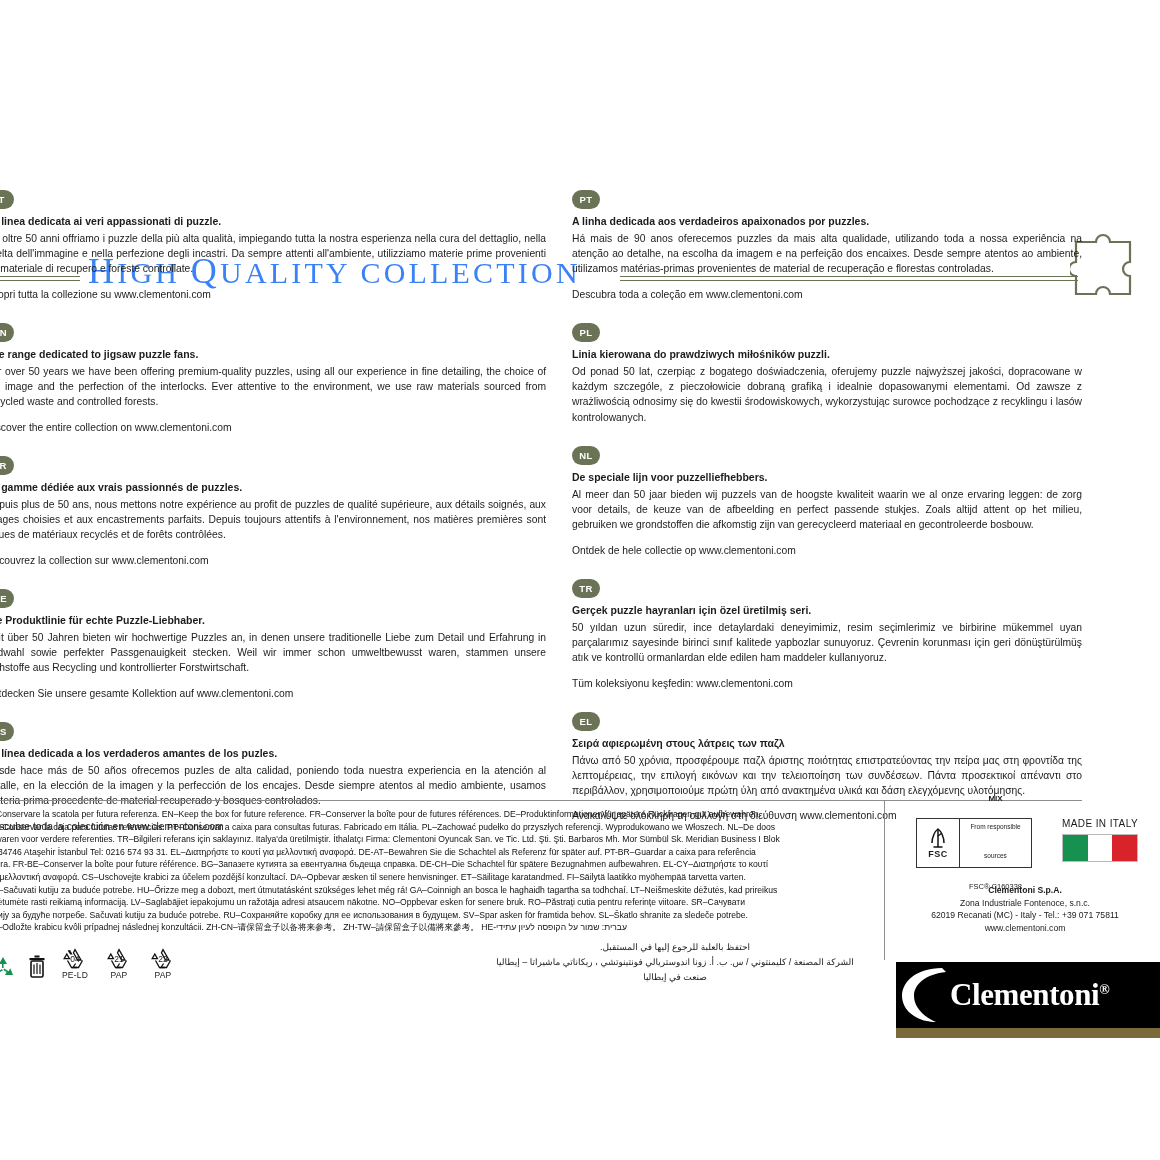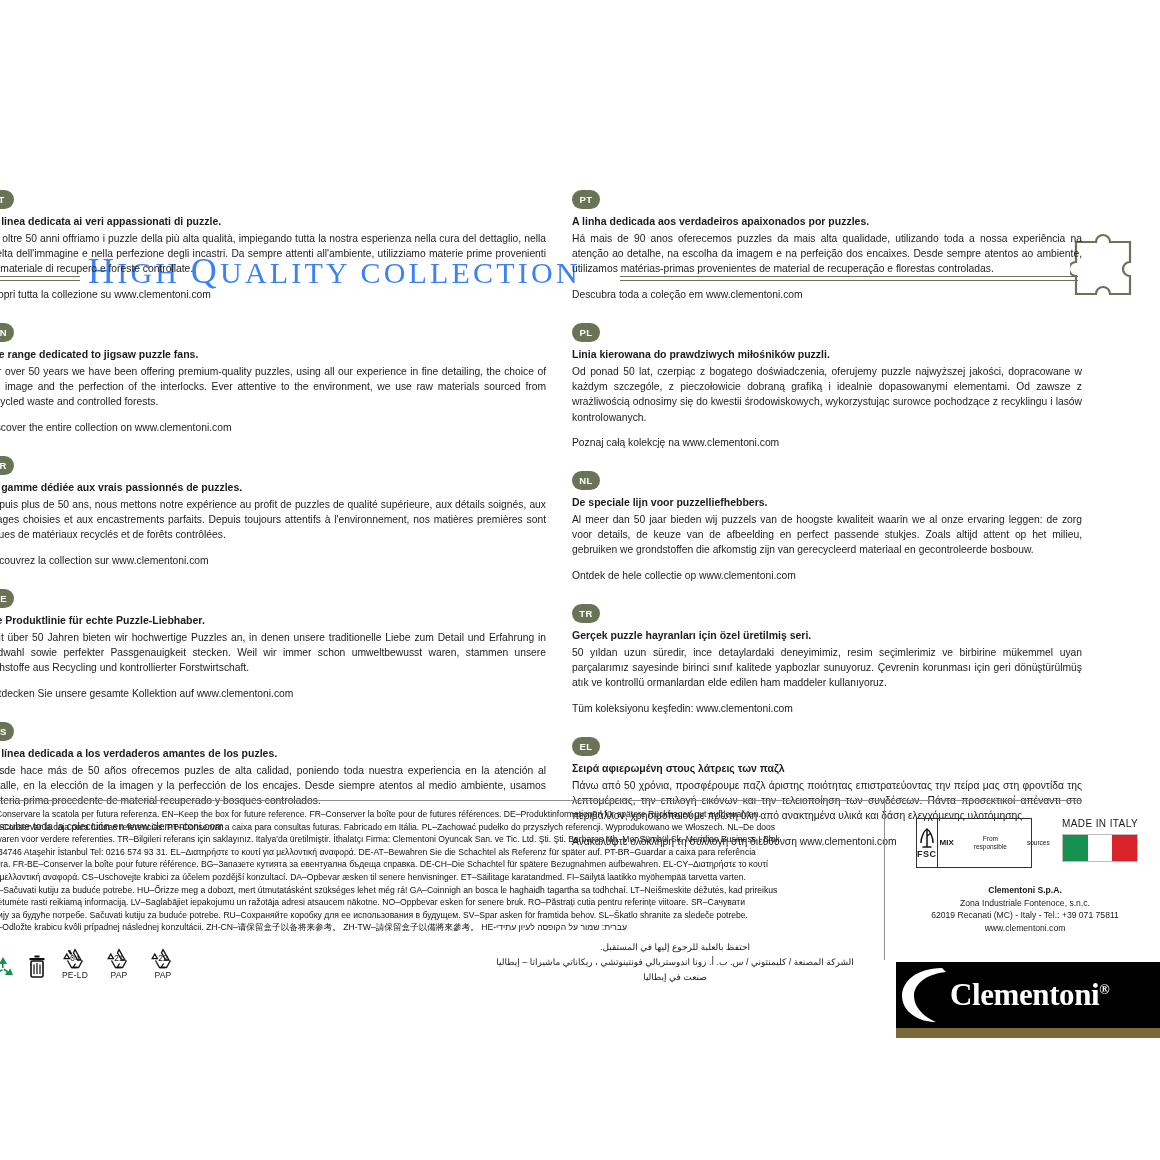--- a/index.html
+++ b/index.html
@@ -185,21 +185,20 @@
     display: flex;
     flex-direction: column;
     align-items: center;
     font-size: 8px;
     line-height: 10px;
   }
   .mat .tri {
     width: 26px;
     height: 22px;
     position: relative;
-    font-family: Liberation Mono, monospace;
   }
   .mat .num {
     position: absolute;
     width: 26px;
     text-align: center;
     font-size: 8.5px;
     top: 6px;
     left: 0;
   }
   .mat .lbl {
@@ -232,21 +231,21 @@
     position: relative;
   }
   .fsc-left .fsc-word {
     font-size: 9px;
     font-weight: bold;
     letter-spacing: 0.5px;
   }
   .fsc-right {
     flex: 1;
     display: flex;
-    flex-direction: row;
+    flex-direction: column;
     align-items: center;
     justify-content: center;
     text-align: center;
     line-height: 8.5px;
     font-size: 6.5px;
     padding: 2px;
     gap: 20px;
   }
   .fsc-right .mix {
     font-weight: bold;
@@ -385,21 +384,20 @@
       <div class="lang-badge">PT</div>
       <p class="lead">A linha dedicada aos verdadeiros apaixonados por puzzles.</p>
       <p class="body-text">Há mais de 90 anos oferecemos puzzles da mais alta qualidade, utilizando toda a nossa experiência na atenção ao detalhe, na escolha da imagem e na perfeição dos encaixes. Desde sempre atentos ao ambiente, utilizamos matérias-primas provenientes de material de recuperação e florestas controladas.</p>
       <p class="site">Descubra toda a coleção em www.clementoni.com</p>
     </div>
 
     <div class="block">
       <div class="lang-badge">PL</div>
       <p class="lead">Linia kierowana do prawdziwych miłośników puzzli.</p>
       <p class="body-text">Od ponad 50 lat, czerpiąc z bogatego doświadczenia, oferujemy puzzle najwyższej jakości, dopracowane w każdym szczególe, z pieczołowicie dobraną grafiką i idealnie dopasowanymi elementami. Od zawsze z wrażliwością odnosimy się do kwestii środowiskowych, wykorzystując surowce pochodzące z recyklingu i lasów kontrolowanych.</p>
-      <p class="site">Poznaj całą kolekcję na www.clementoni.com</p>
     </div>
 
     <div class="block">
       <div class="lang-badge">NL</div>
       <p class="lead">De speciale lijn voor puzzelliefhebbers.</p>
       <p class="body-text">Al meer dan 50 jaar bieden wij puzzels van de hoogste kwaliteit waarin we al onze ervaring leggen: de zorg voor details, de keuze van de afbeelding en perfect passende stukjes. Zoals altijd attent op het milieu, gebruiken we grondstoffen die afkomstig zijn van gerecycleerd materiaal en gecontroleerde bosbouw.</p>
       <p class="site">Ontdek de hele collectie op www.clementoni.com</p>
     </div>
 
     <div class="block">

